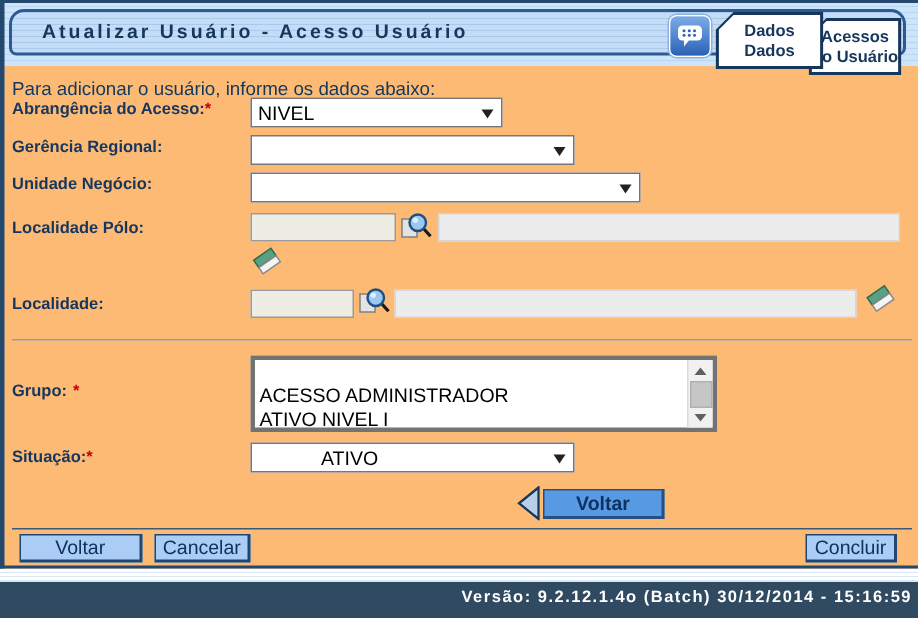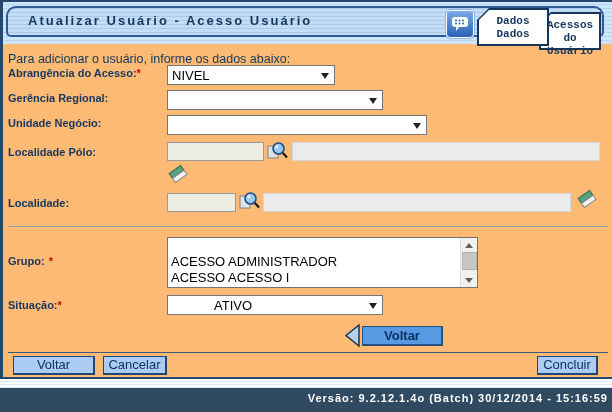--- a/index.html
+++ b/index.html
@@ -27,21 +27,21 @@
     background:linear-gradient(#7cabe8,#2a62b8);box-shadow:0 0 0 1px #ffffff,0 0 0 2px #8fb3da;
     z-index:3;display:flex;align-items:center;justify-content:center;}
 
   
   .tab{position:absolute;z-index:3;}
   .tab-outer{position:absolute;left:0;top:0;width:100%;height:100%;background:#16365c;
     clip-path:polygon(12px 0,100% 0,100% 100%,0 100%,0 12px);}
   .tab-inner{position:absolute;left:2px;top:2px;right:2px;bottom:2px;background:#ffffff;
     clip-path:polygon(10px 0,100% 0,100% 100%,0 100%,0 10px);}
   .tab-label{position:absolute;left:0;right:0;top:7px;text-align:center;font-size:11px;
-    font-weight:bold;color:#16365c;line-height:13px;font-family:Liberation Mono, monospace;}
+    font-weight:bold;color:#16365c;line-height:13px;}
   #tab-dados{left:477px;top:8px;width:72px;height:38px;z-index:4;}
   #tab-acessos{left:539px;top:12px;width:62px;height:38px;z-index:2;}
 
   
   .intro{position:absolute;left:8px;top:52px;font-size:12.5px;color:#10375e;}
 
   
   .lbl{position:absolute;left:8px;font-size:11px;font-weight:bold;color:#15365f;white-space:nowrap;}
   .req{color:#cc0000;font-weight:bold;}
   .req-sp{margin-left:4px;}
@@ -55,21 +55,21 @@
   
   .dis-code{position:absolute;height:19px;background:#eeede3;border:1px solid #9a9a9a;box-sizing:border-box;}
   .dis-name{position:absolute;height:19px;background:#ececec;border:1px solid #d6d6d6;box-sizing:border-box;}
 
   .icon-btn{position:absolute;width:24px;height:24px;cursor:pointer;}
 
   .hr{position:absolute;left:8px;width:600px;height:0;border-top:1px solid #8ca0b4;}
 
   
   .listbox{position:absolute;left:167px;top:237px;width:311px;height:51px;background:#ffffff;
-    border:1px solid #737373;box-sizing:border-box;}
+    border:3px solid #737373;box-sizing:border-box;}
   .opt{font-size:13px;line-height:16px;padding-left:3px;color:#000;height:16px;white-space:nowrap;overflow:hidden;}
   .sb{position:absolute;right:0;top:0;width:16px;height:100%;background:#f1f1f1;border-left:1px solid #dcdcdc;}
   .sb-up,.sb-down{position:absolute;left:0;width:16px;height:14px;display:flex;align-items:center;justify-content:center;}
   .sb-up{top:0;}
   .sb-down{bottom:0;}
   .tri-up{width:0;height:0;border-left:4px solid transparent;border-right:4px solid transparent;border-bottom:5px solid #606060;}
   .tri-down{width:0;height:0;border-left:4px solid transparent;border-right:4px solid transparent;border-top:5px solid #606060;}
   .sb-thumb{position:absolute;left:1px;top:14px;width:13px;height:16px;background:#c6c6c6;border:1px solid #b0b0b0;}
 
   
@@ -204,21 +204,21 @@
   </div>
 
   <div class="hr" style="top:226px;"></div>
 
   <div class="lbl" style="top:255px;">
     <span>Grupo:</span><span class="req req-sp">*</span>
   </div>
   <div class="listbox">
     <div class="opt"></div>
     <div class="opt">ACESSO ADMINISTRADOR</div>
-    <div class="opt">ACESSO ACESSO I</div>
+    <div class="opt">ATIVO NIVEL I</div>
     <div class="sb">
       <div class="sb-up">
           <span class="tri-up"></span>
         </div>
       <div class="sb-thumb"></div>
       <div class="sb-down">
           <span class="tri-down"></span>
         </div>
     </div>
   </div>

